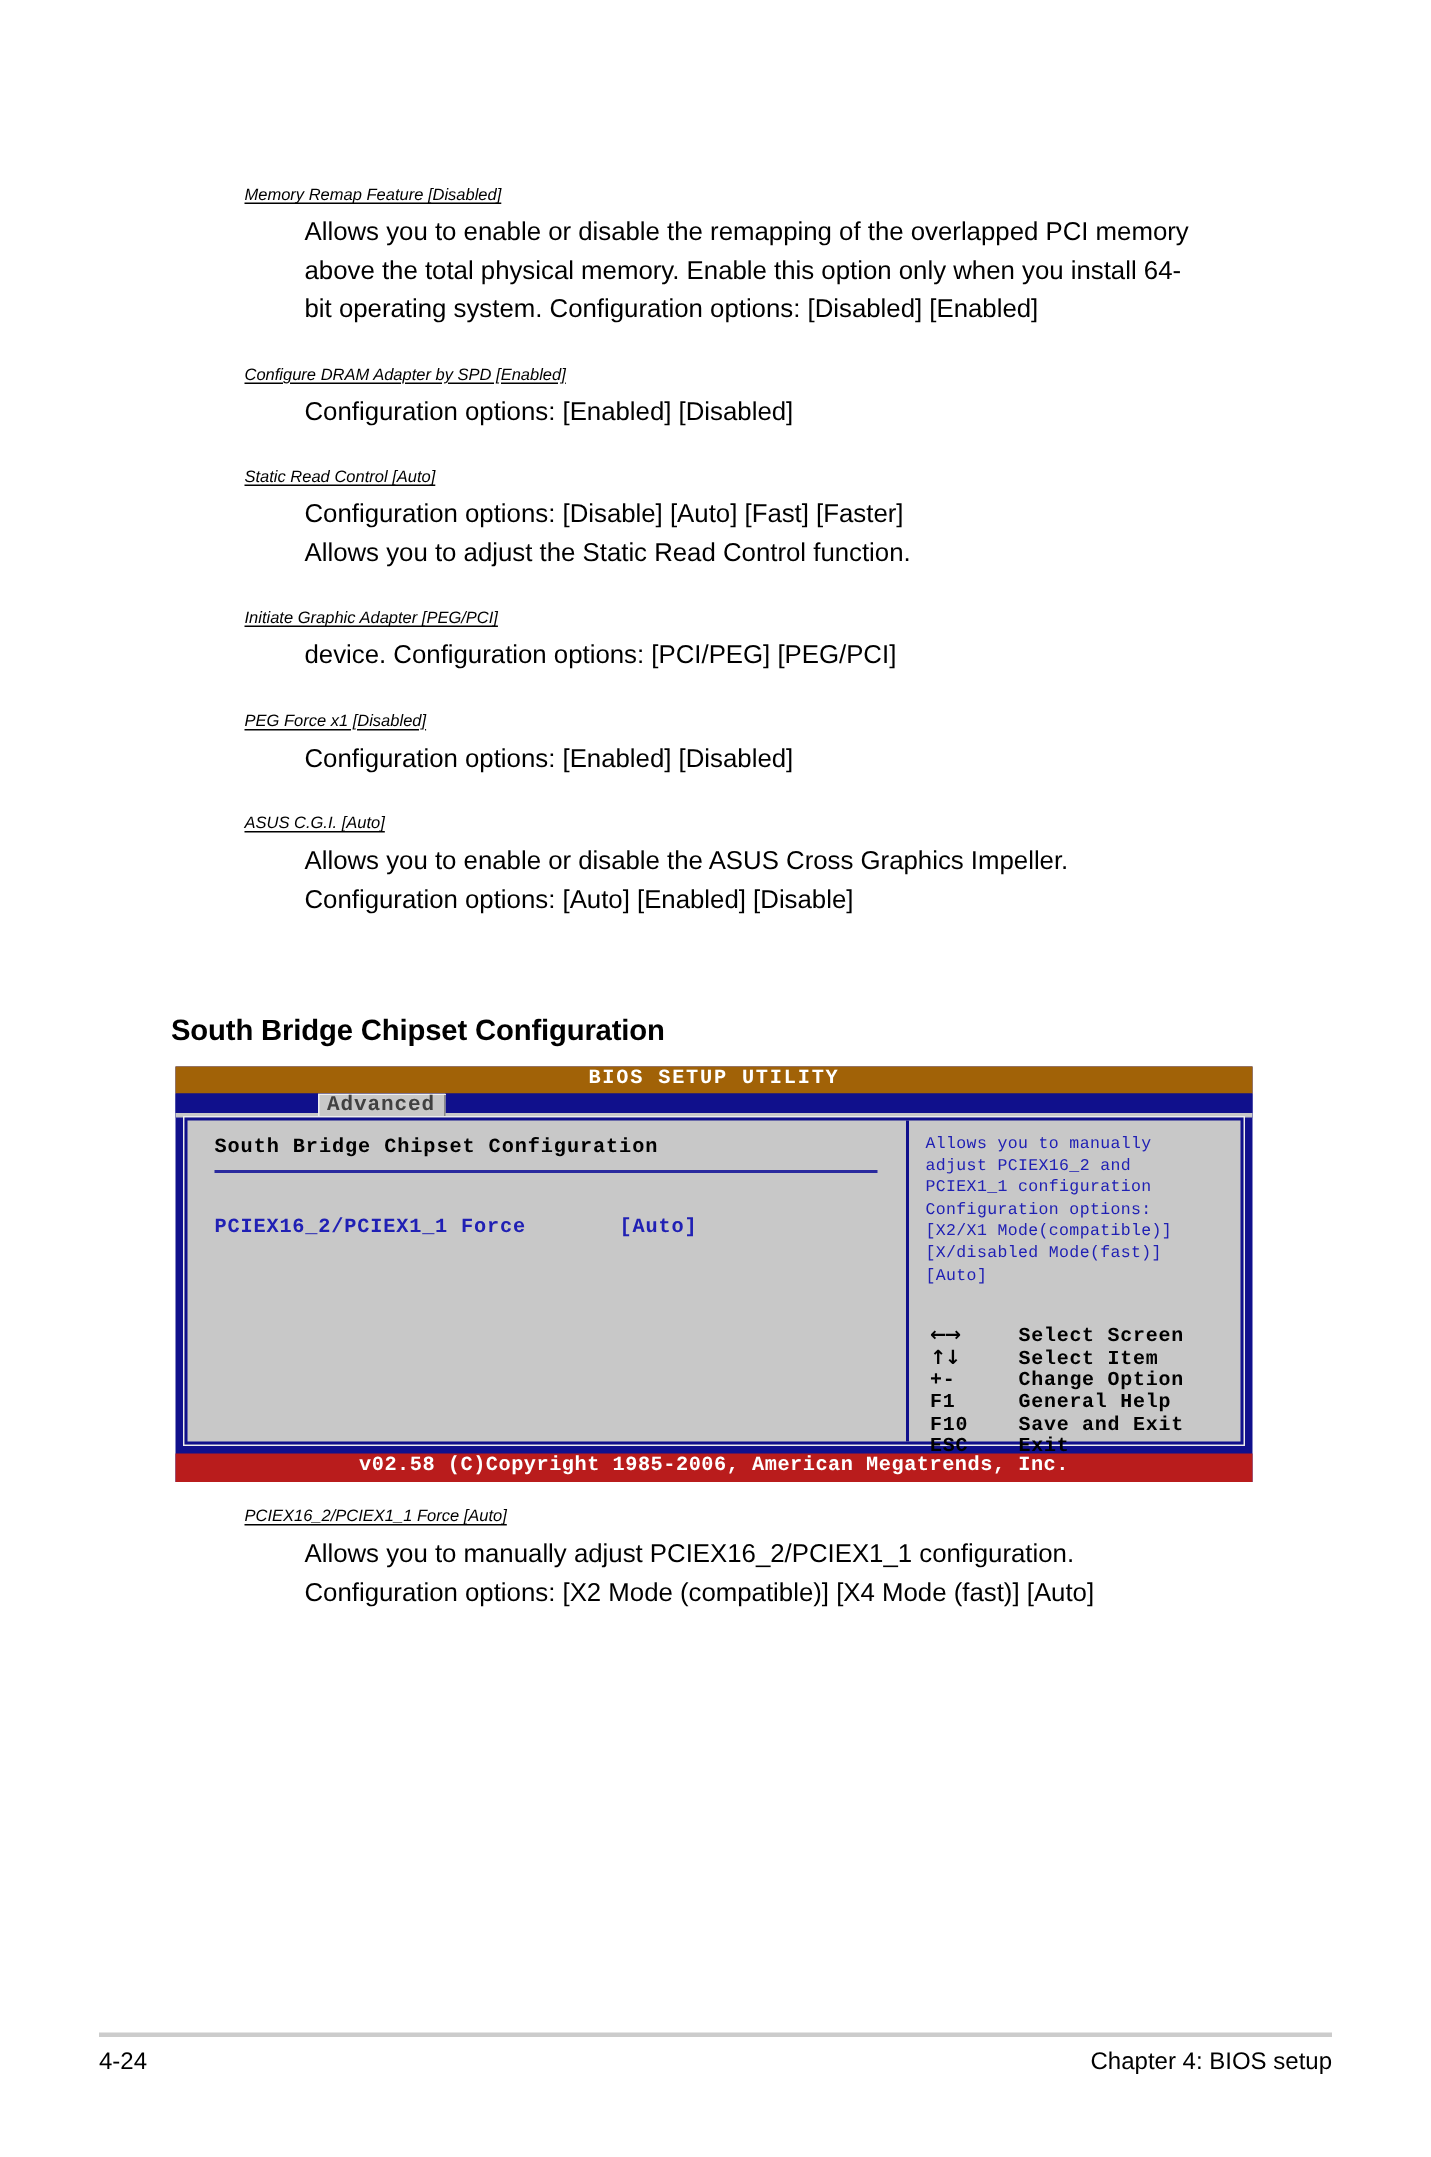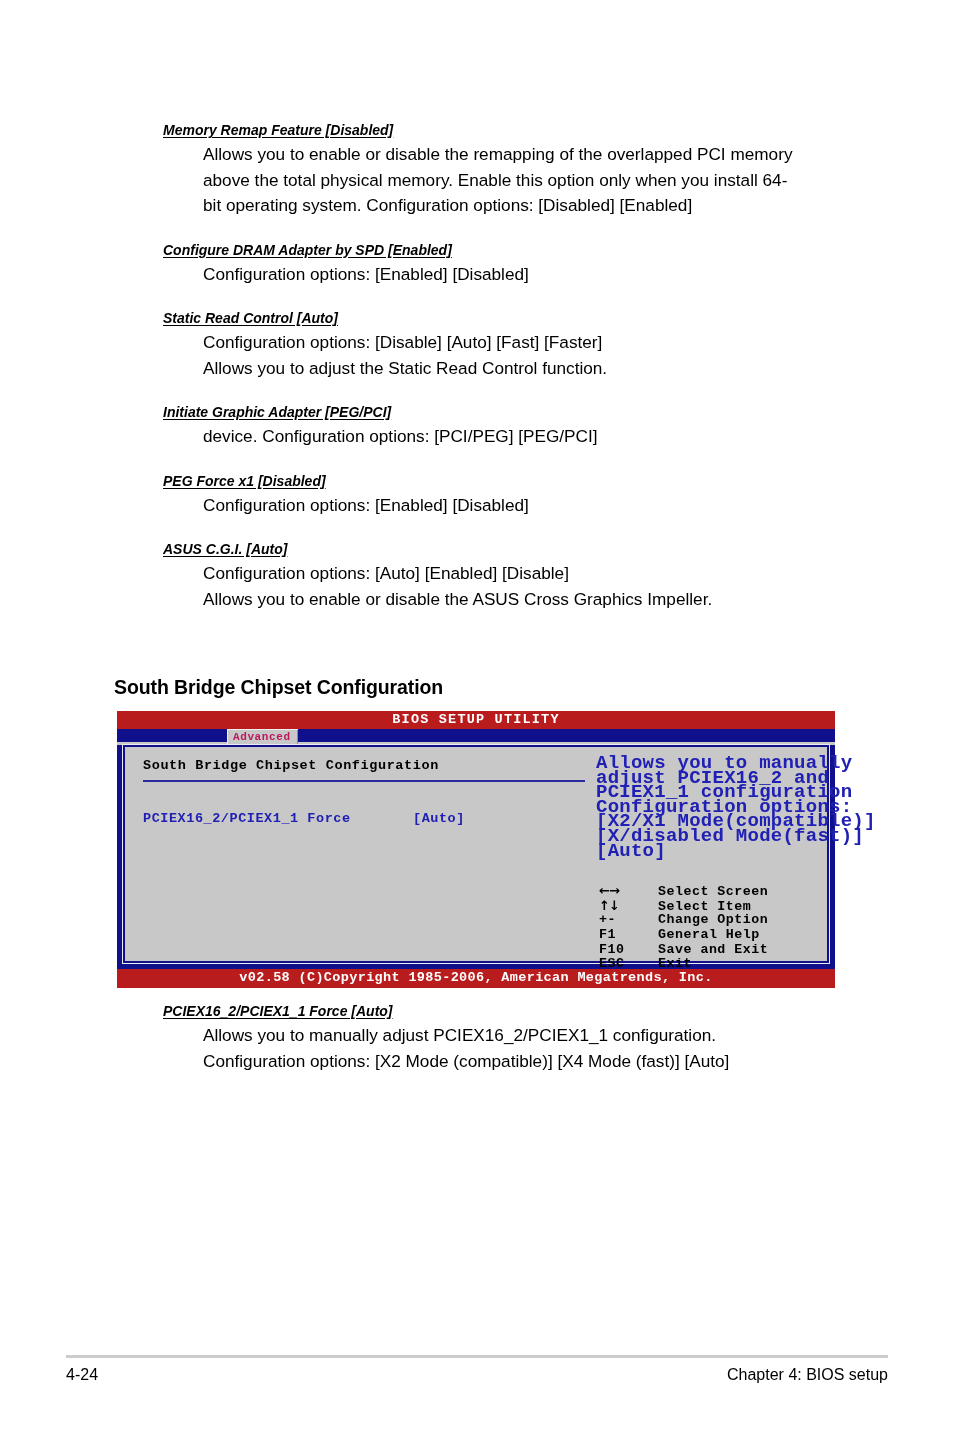--- a/index.html
+++ b/index.html
@@ -27,26 +27,25 @@
   .prose {
     position: absolute;
     left: 163px;
     top: 118px;
     width: 676px;
   }
   .entry { margin-bottom: 19px; }
   .entry:last-child { margin-bottom: 0; }
   .entry-title {
     font-style: italic;
-    font-size: 14px;
+    font-size: 11px;
     line-height: 24px;
     text-decoration: underline;
     text-underline-offset: 2px;
     white-space: nowrap;
-    font-weight: bold;
   }
   .entry-line {
     font-size: 17.2px;
     line-height: 25.5px;
     margin-left: 40px;
   }
 
   
   .section-heading {
     position: absolute;
@@ -65,47 +64,47 @@
     width: 718px;
     height: 277px;
     background: #10108c;
     font-family: "Liberation Mono", "DejaVu Sans Mono", monospace;
     box-sizing: border-box;
     padding: 0;
   }
   .bios-titlebar {
     position: relative;
     height: 18px;
-    background: #b91c1c;
+    background: #a16207;
   }
   .bios-title {
     position: absolute;
     left: 0; right: 0;
     top: 1px;
     text-align: center;
     color: #ffffff;
     font-size: 13.5px;
     font-weight: bold;
     letter-spacing: 1.2px;
   }
   .bios-tabrow {
     position: relative;
     height: 16px;
     background: #10108c;
   }
   .bios-tab {
     position: absolute;
-    left: 110px;
+    left: 95px;
     top: 0px;
     height: 16px;
     line-height: 16px;
     padding: 0 7px 0 6px;
     background: #c8c8c8;
-    color: #be185d;
-    font-size: 11px;
+    color: #404040;
+    font-size: 14px;
     font-weight: bold;
     letter-spacing: 0.6px;
     box-shadow: inset 1px 1px 0 #efefef, inset -1px 0 0 #8a8a8a;
   }
   .bios-tabline {
     position: absolute;
     left: 0; right: 0;
     bottom: 0;
     height: 3px;
     background: #c8c8c8;
@@ -161,22 +160,22 @@
     font-size: 13.5px;
     font-weight: bold;
     letter-spacing: 0.55px;
     line-height: 17px;
   }
   .sb-row-label { width: 270px; }
   .sb-row-value { }
 
   .help-text {
     color: #2020b4;
-    font-size: 19px;
-    font-weight: bold;
+    font-size: 11px;
+    font-weight: normal;
     letter-spacing: 0.25px;
     line-height: 14.6px;
   }
   .help-text div { white-space: nowrap; }
 
   .keylegend {
     margin-top: 26px;
     color: #000000;
     font-size: 13.3px;
     font-weight: bold;
@@ -273,22 +272,22 @@
       <div class="entry">
         <div class="entry-title">Initiate Graphic Adapter [PEG/PCI]</div>
         <div class="entry-line">device. Configuration options: [PCI/PEG] [PEG/PCI]</div>
       </div>
       <div class="entry">
         <div class="entry-title">PEG Force x1 [Disabled]</div>
         <div class="entry-line">Configuration options: [Enabled] [Disabled]</div>
       </div>
       <div class="entry">
         <div class="entry-title">ASUS C.G.I. [Auto]</div>
+        <div class="entry-line">Allows you to enable or disable the ASUS Cross Graphics Impeller.</div>
         <div class="entry-line">Configuration options: [Auto] [Enabled] [Disable]</div>
-        <div class="entry-line">Allows you to enable or disable the ASUS Cross Graphics Impeller.</div>
       </div>
     </div>
 
   <div class="section-heading">South Bridge Chipset Configuration</div>
 
   <div class="bios">
 
     <div class="bios-titlebar">
       <div class="bios-title">BIOS SETUP UTILITY</div>
     </div>

